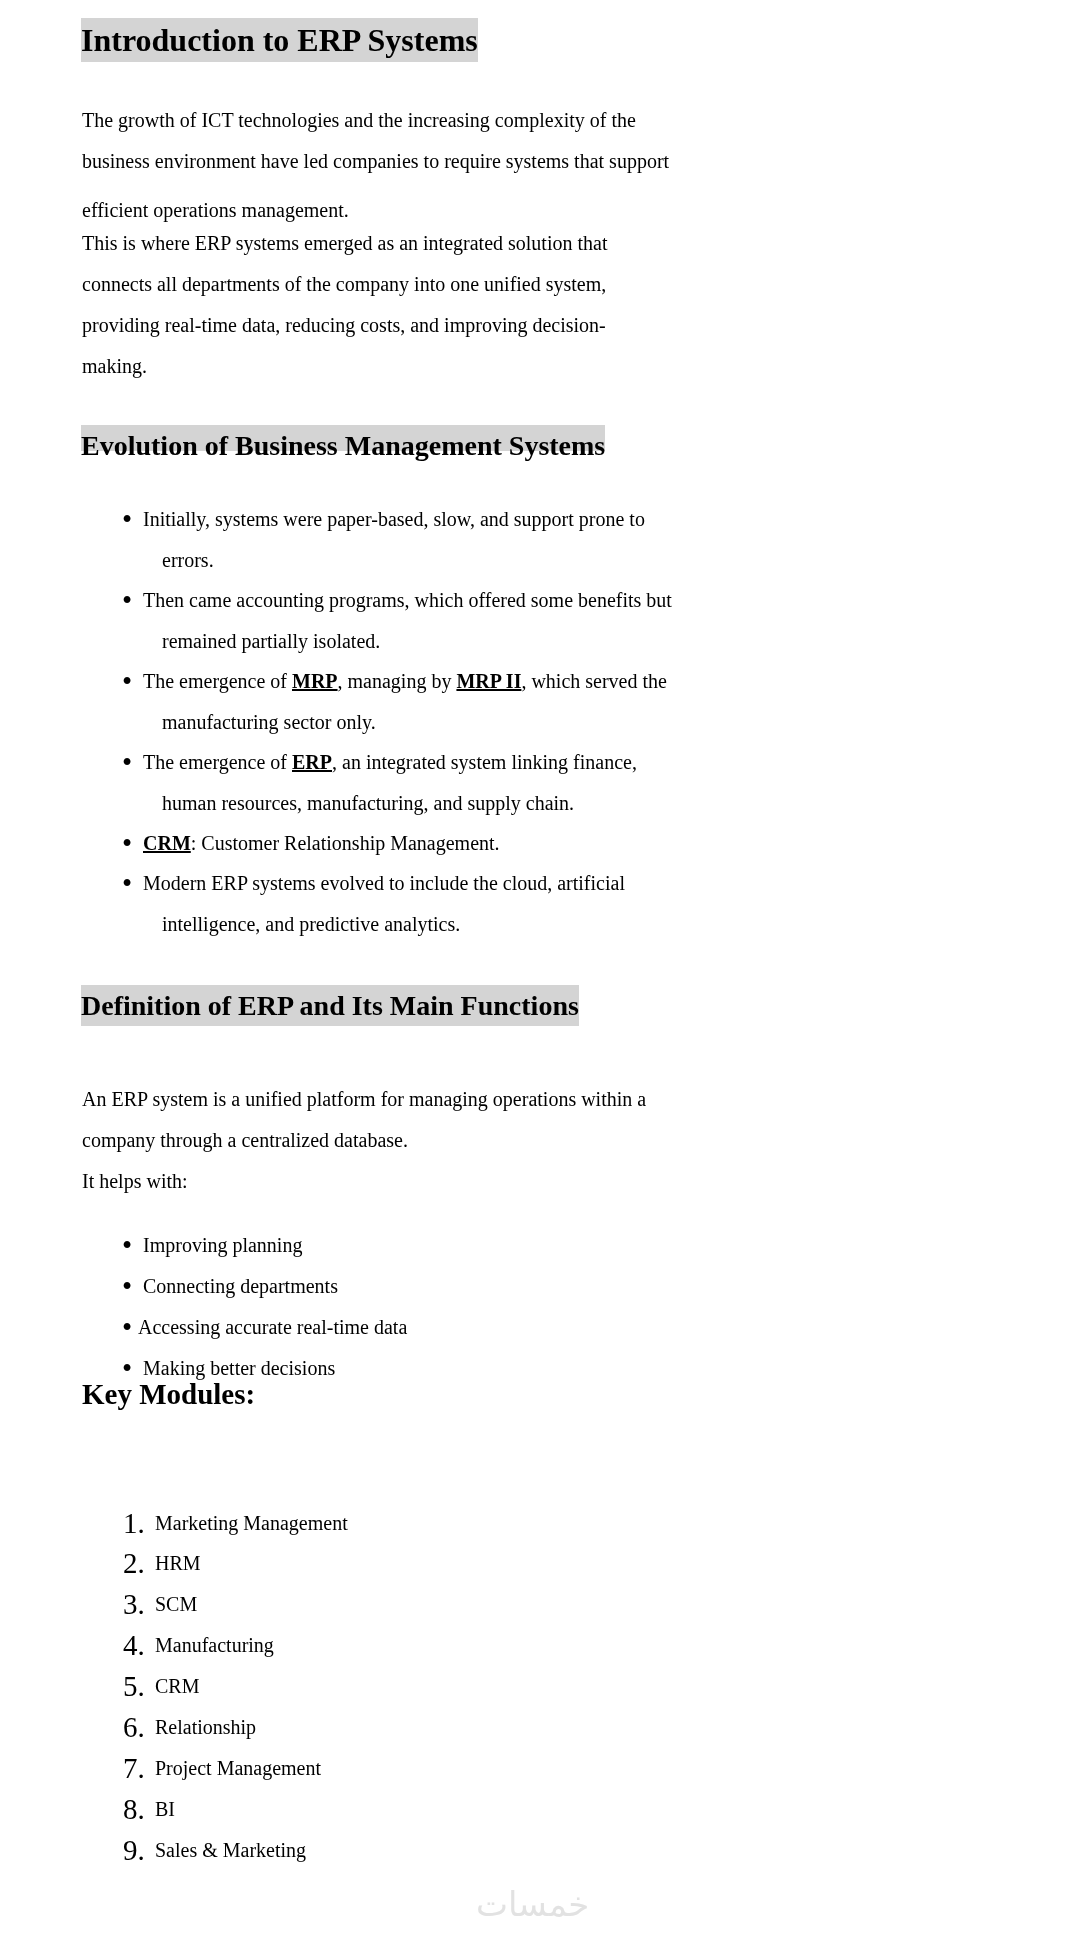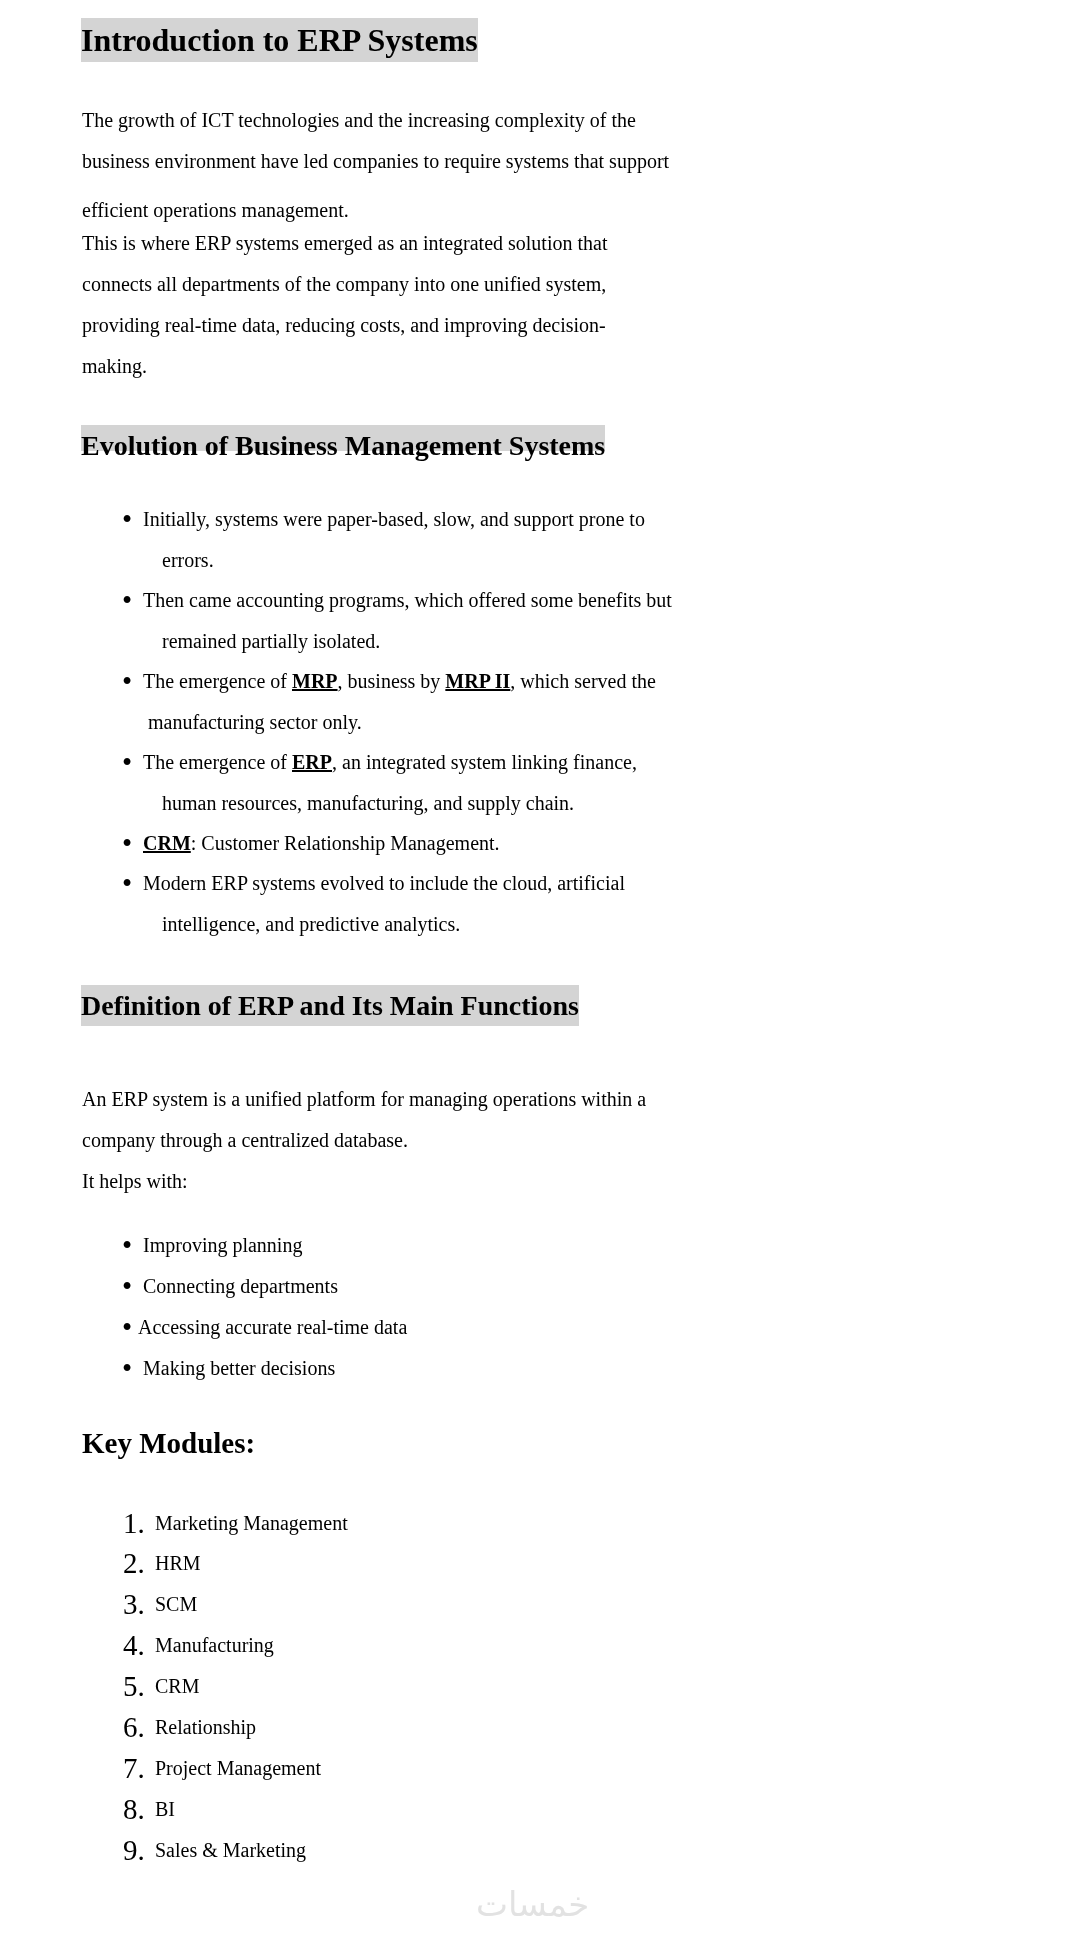--- a/index.html
+++ b/index.html
@@ -44,22 +44,22 @@
   </div>
 
   <div>
     <span class="bullet" style="top:580px">•</span>
     <span class="abs line" style="left:143px;top:580px">Then came accounting programs, which offered some benefits but</span>
     <span class="abs line" style="left:162px;top:621px">remained partially isolated.</span>
   </div>
 
   <div>
     <span class="bullet" style="top:661px">•</span>
-    <span class="abs line" style="left:143px;top:661px"><span>The emergence of </span><b>MRP</b><span>, business by </span><b>MRP II</b><span>, which served the</span></span>
-    <span class="abs line" style="left:148px;top:702px">manufacturing sector only.</span>
+    <span class="abs line" style="left:143px;top:661px"><span>The emergence of </span><b>MRP</b><span>, managing by </span><b>MRP II</b><span>, which served the</span></span>
+    <span class="abs line" style="left:162px;top:702px">manufacturing sector only.</span>
   </div>
 
   <div>
     <span class="bullet" style="top:742px">•</span>
     <span class="abs line" style="left:143px;top:742px"><span>The emergence of </span><b>ERP</b><span>, an integrated system linking finance,</span></span>
     <span class="abs line" style="left:162px;top:783px">human resources, manufacturing, and supply chain.</span>
   </div>
 
   <div>
     <span class="bullet" style="top:823px">•</span>
@@ -93,21 +93,21 @@
   <div>
     <span class="bullet" style="top:1307px">•</span>
     <span class="abs line" style="left:138px;top:1307px">Accessing accurate real-time data</span>
   </div>
   <div>
     <span class="bullet" style="top:1348px">•</span>
     <span class="abs line" style="left:143px;top:1348px">Making better decisions</span>
   </div>
 </div>
 
-<div class="abs plain-heading" style="left:82px;top:1423px">Key Modules:</div>
+<div class="abs plain-heading" style="left:82px;top:1374px">Key Modules:</div>
 
 <div>
   <div>
       <span class="num" style="top:1503px">1.</span>
       <span class="abs line" style="left:155px;top:1503px">Marketing Management</span>
     </div>
   <div>
       <span class="num" style="top:1543px">2.</span>
       <span class="abs line" style="left:155px;top:1543px">HRM</span>
     </div>

